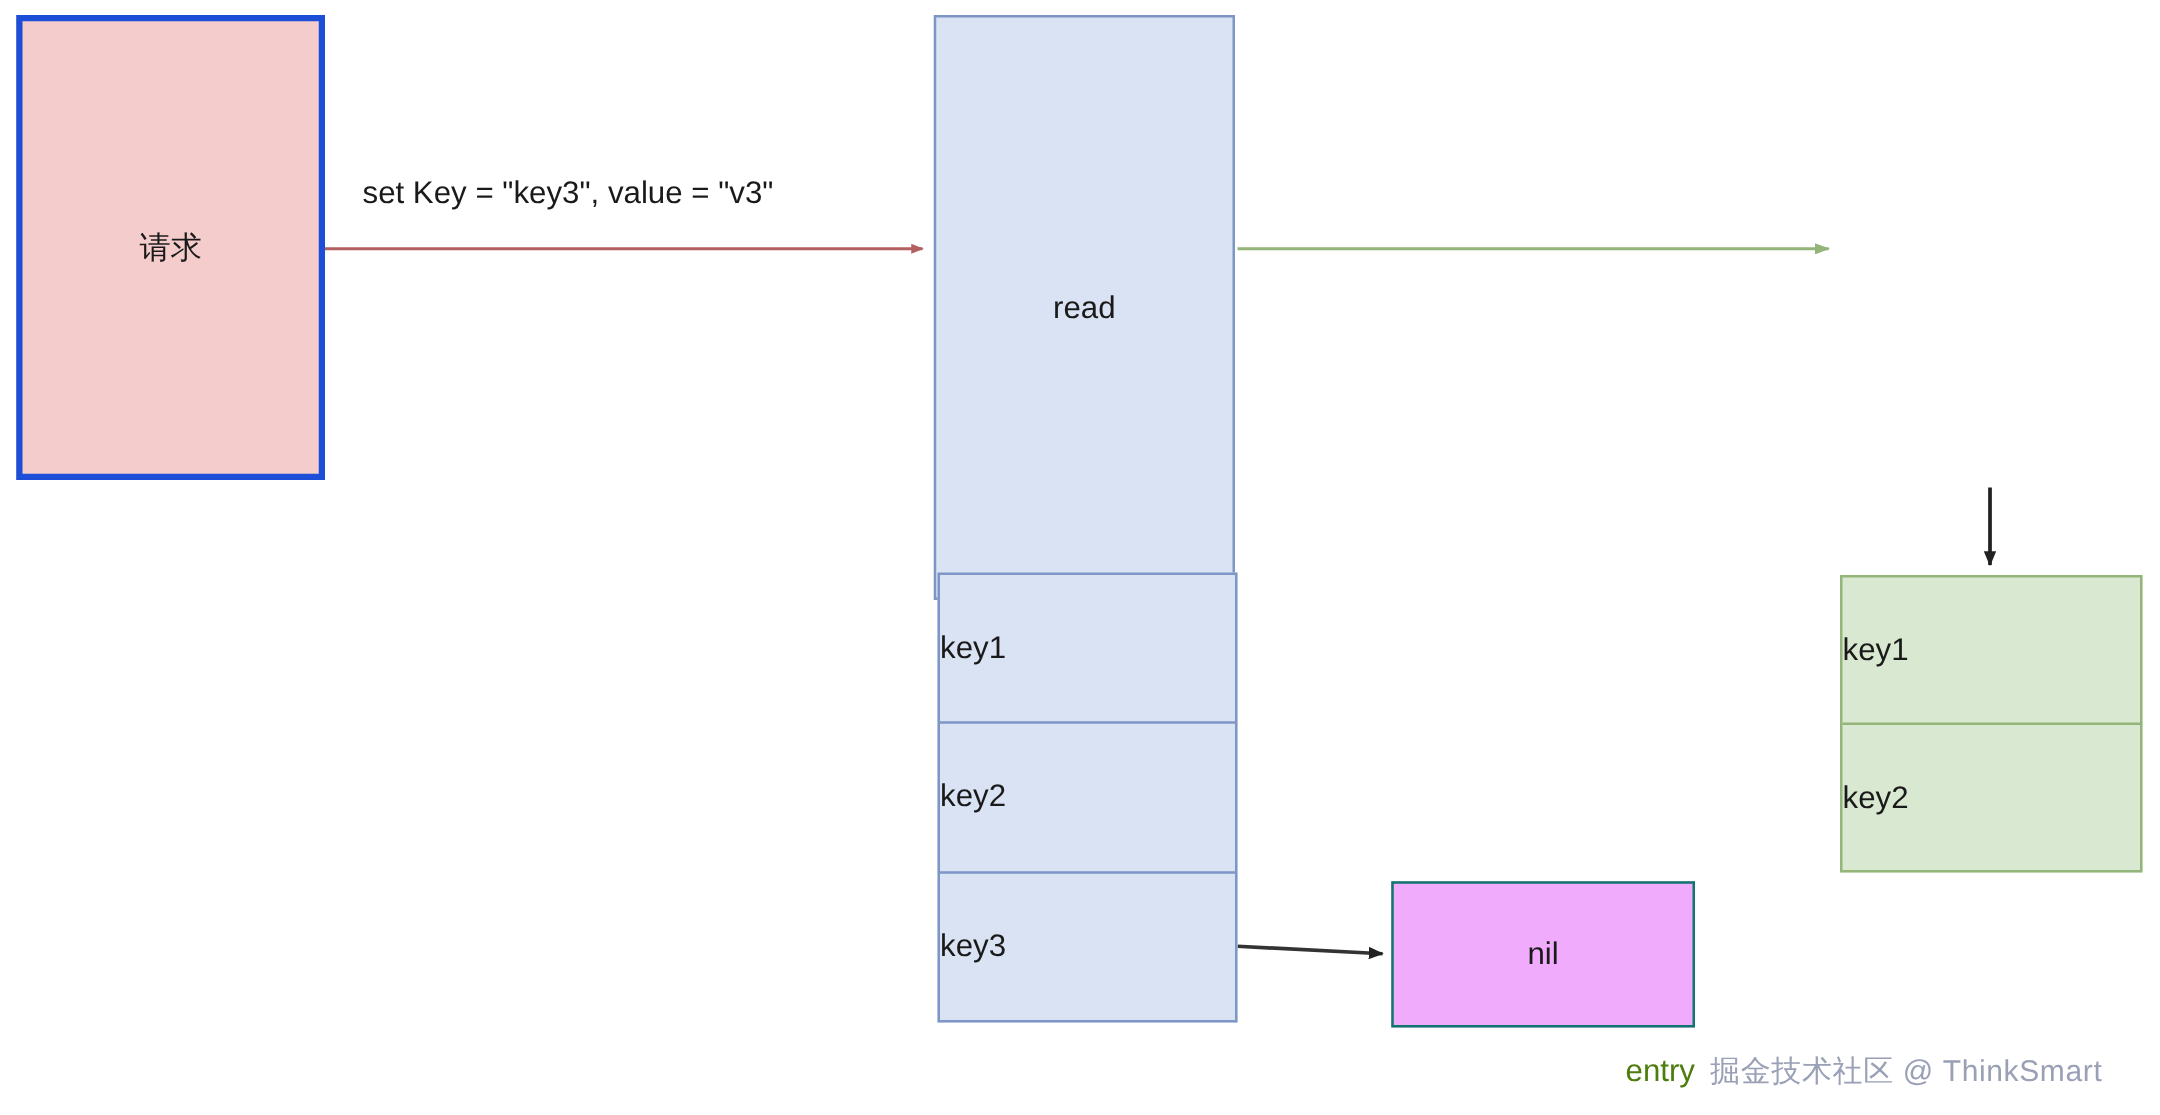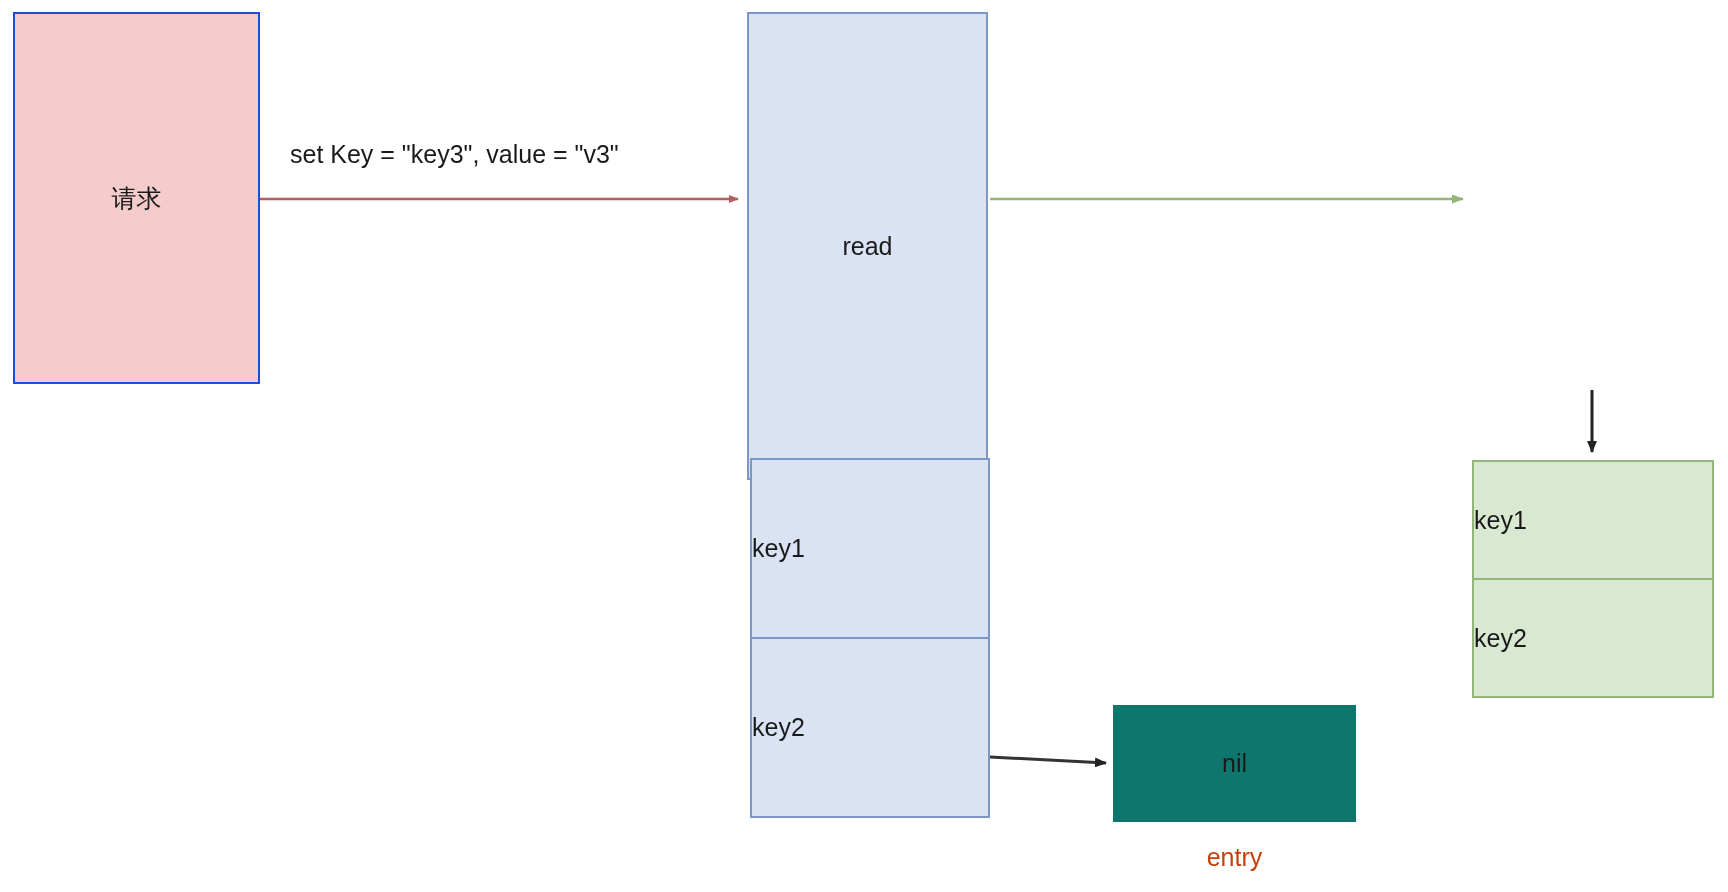--- a/index.html
+++ b/index.html
@@ -24,32 +24,32 @@
     box-sizing: border-box;
     display: flex;
     align-items: center;
     justify-content: center;
     font-size: 25px;
     color: #1a1a1a;
     line-height: 1;
   }
   .box-red {
     background: #f4cccc;
-    border: 2px solid #1d4ed8;
+    border: 5px solid #1d4ed8;
   }
   .box-blue {
     background: #dae3f3;
     border: 2px solid #7d96c6;
   }
   .box-green {
     background: #d9e8d0;
     border: 2px solid #93b579;
   }
   .box-purple {
-    background: #0f766e;
+    background: #f0abfc;
     border: 2px solid #0f766e;
   }
   .list {
     position: absolute;
     box-sizing: border-box;
     display: flex;
     flex-direction: column;
   }
   .list-blue {
     background: #dae3f3;
@@ -75,24 +75,24 @@
   .edge-label {
     position: absolute;
     font-size: 25px;
     color: #1a1a1a;
     white-space: nowrap;
     line-height: 1;
   }
   .caption {
     position: absolute;
     font-size: 25px;
-    color: #c2410c;
+    color: #4d7c0f;
     white-space: nowrap;
     line-height: 1;
-    text-align: center;
+    text-align: right;
   }
   .watermark {
     position: absolute;
     font-size: 24px;
     color: #9aa0b5;
     white-space: nowrap;
     line-height: 1;
     letter-spacing: 0.5px;
   }
   svg.arrows {
@@ -144,31 +144,35 @@
   </div>
 
 
   <div class="list list-blue" style="left:750px; top:458px; width:240px; height:360px;">
     <div class="cell">
       <span>key1</span>
     </div>
     <div class="cell">
       <span>key2</span>
     </div>
+    <div class="cell">
+      <span>key3</span>
+    </div>
   </div>
 
   <div class="list list-green" style="left:1472px; top:460px; width:242px; height:238px;">
     <div class="cell">
       <span>key1</span>
     </div>
     <div class="cell">
       <span>key2</span>
     </div>
   </div>
 
   <div class="box box-purple" style="left:1113px; top:705px; width:243px; height:117px;">
     <span>nil</span>
   </div>
 
   <div class="caption" style="left:1113px; top:845px; width:243px;">entry</div>
 
+  <div class="watermark" style="left:1368px; top:846px;">掘金技术社区 @ ThinkSmart</div>
 
 </div>
 
 </body></html>

